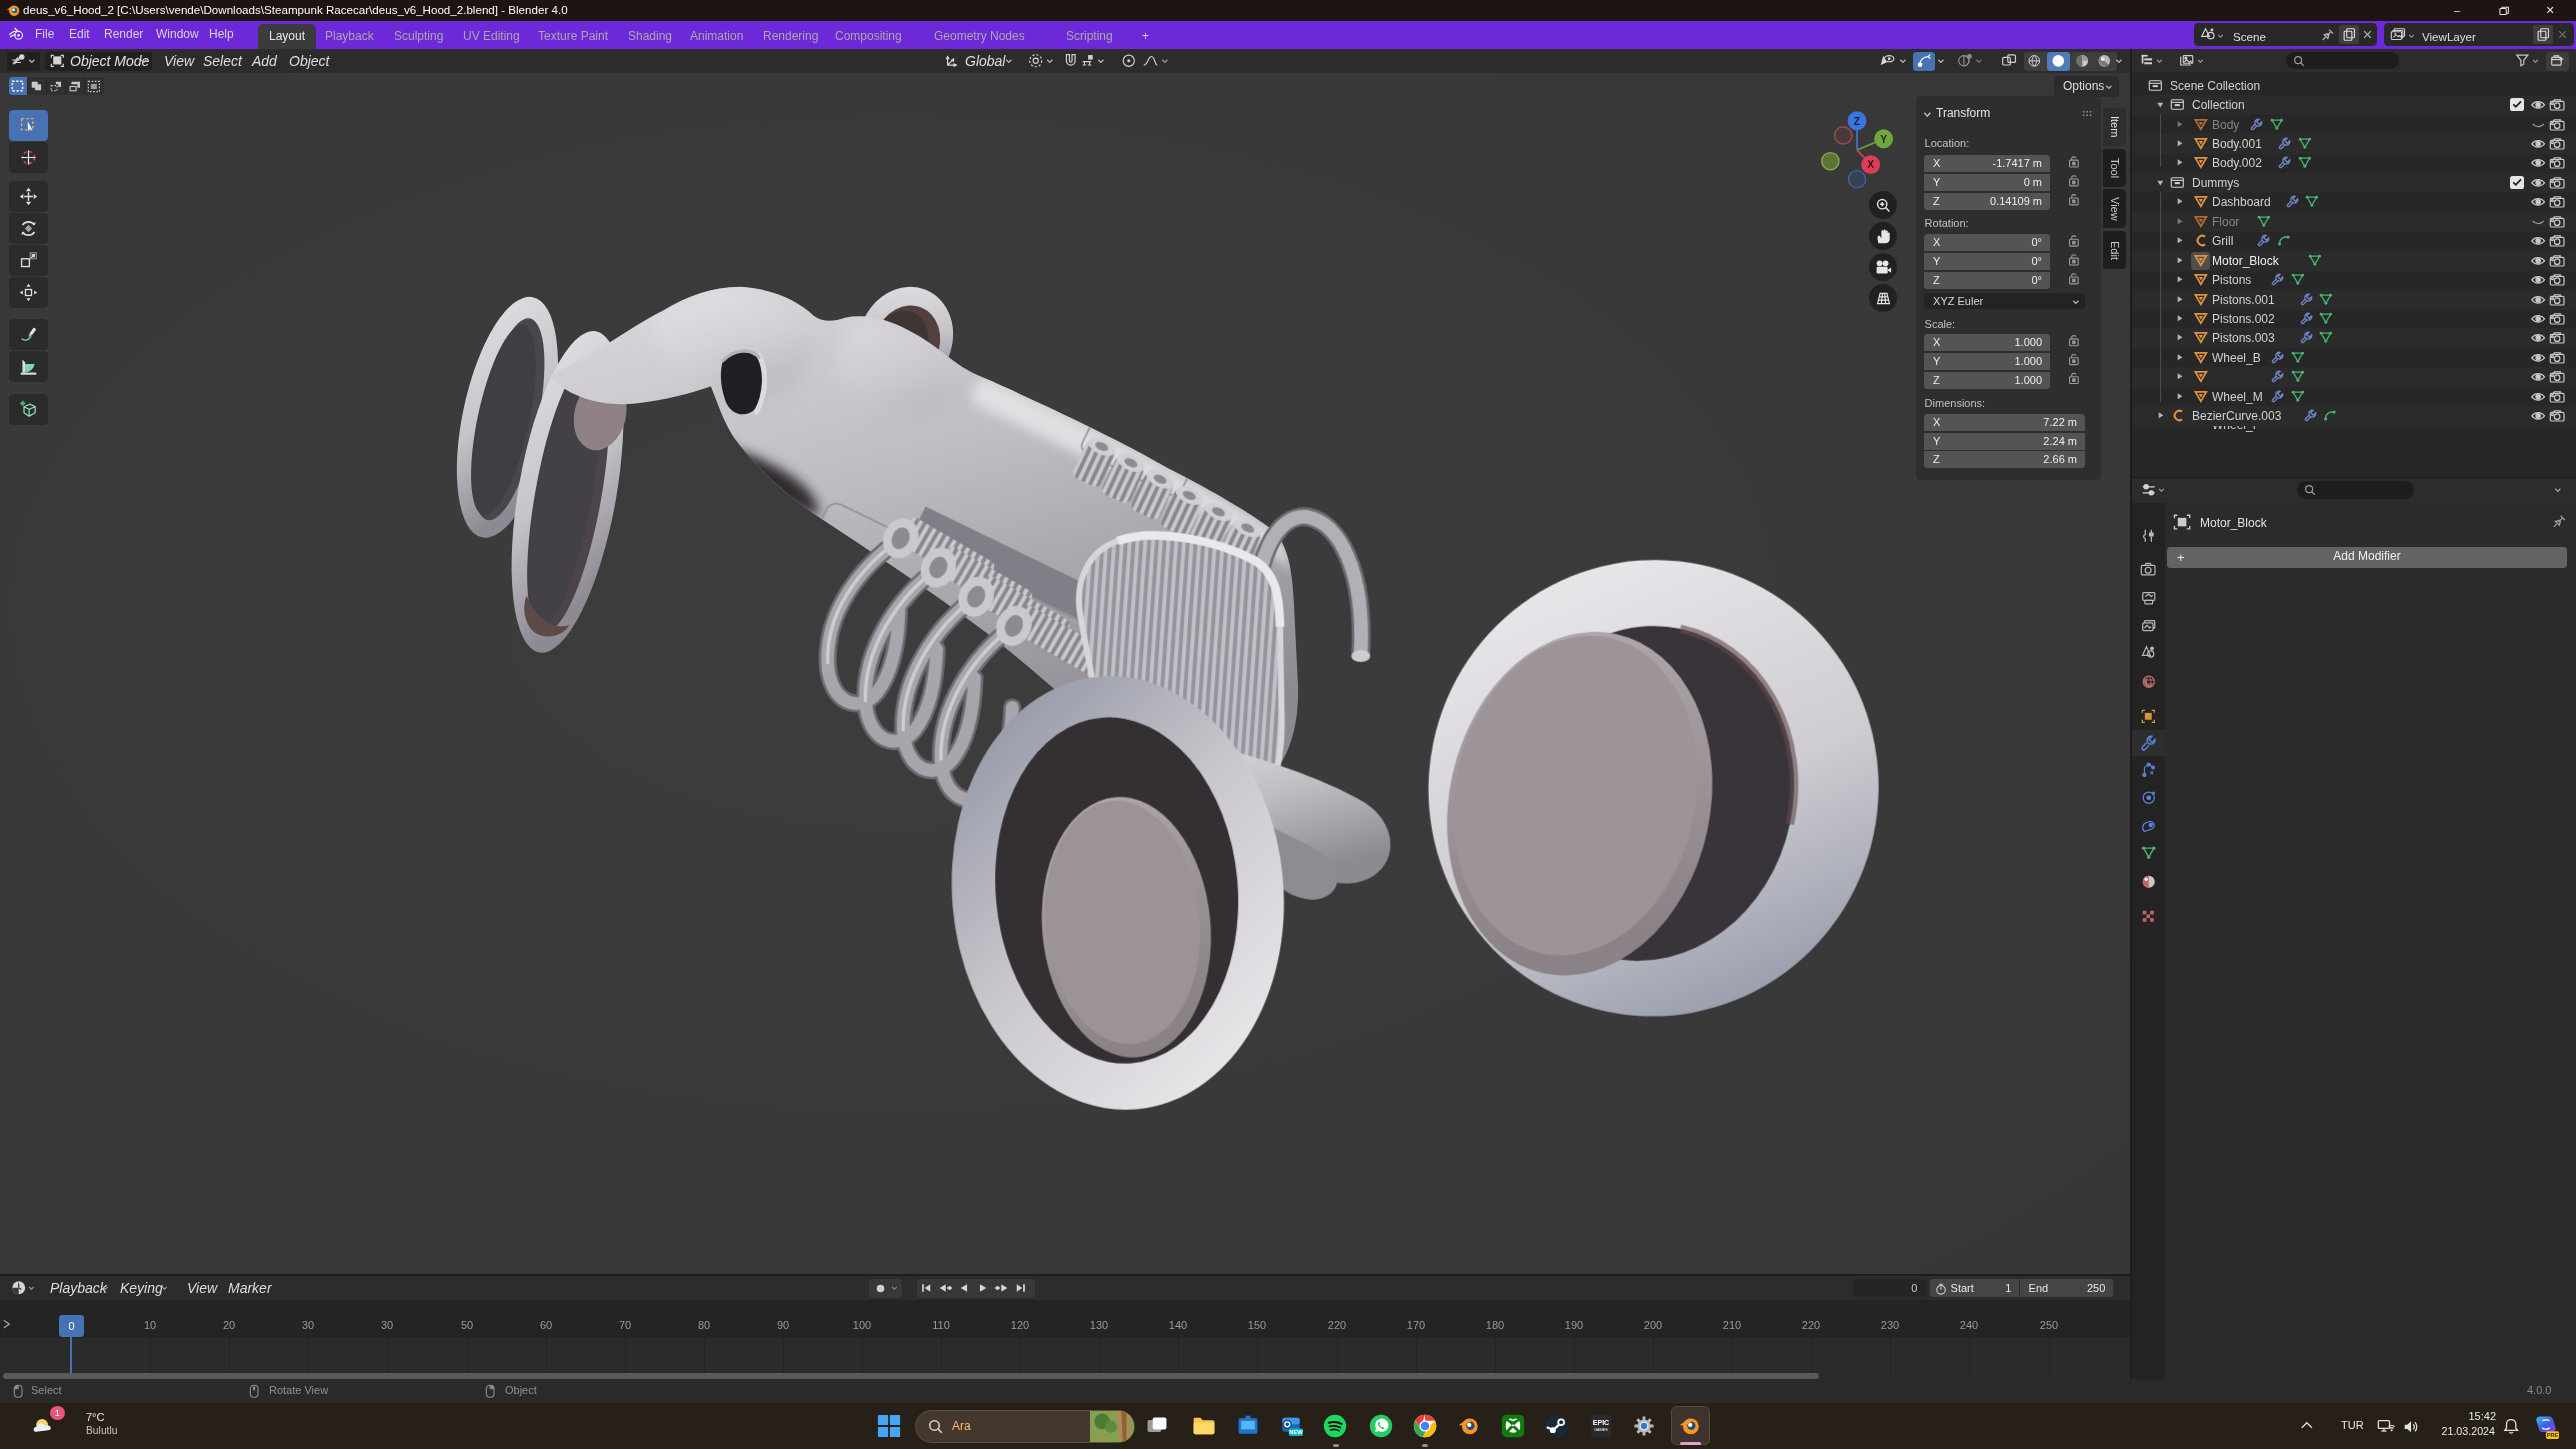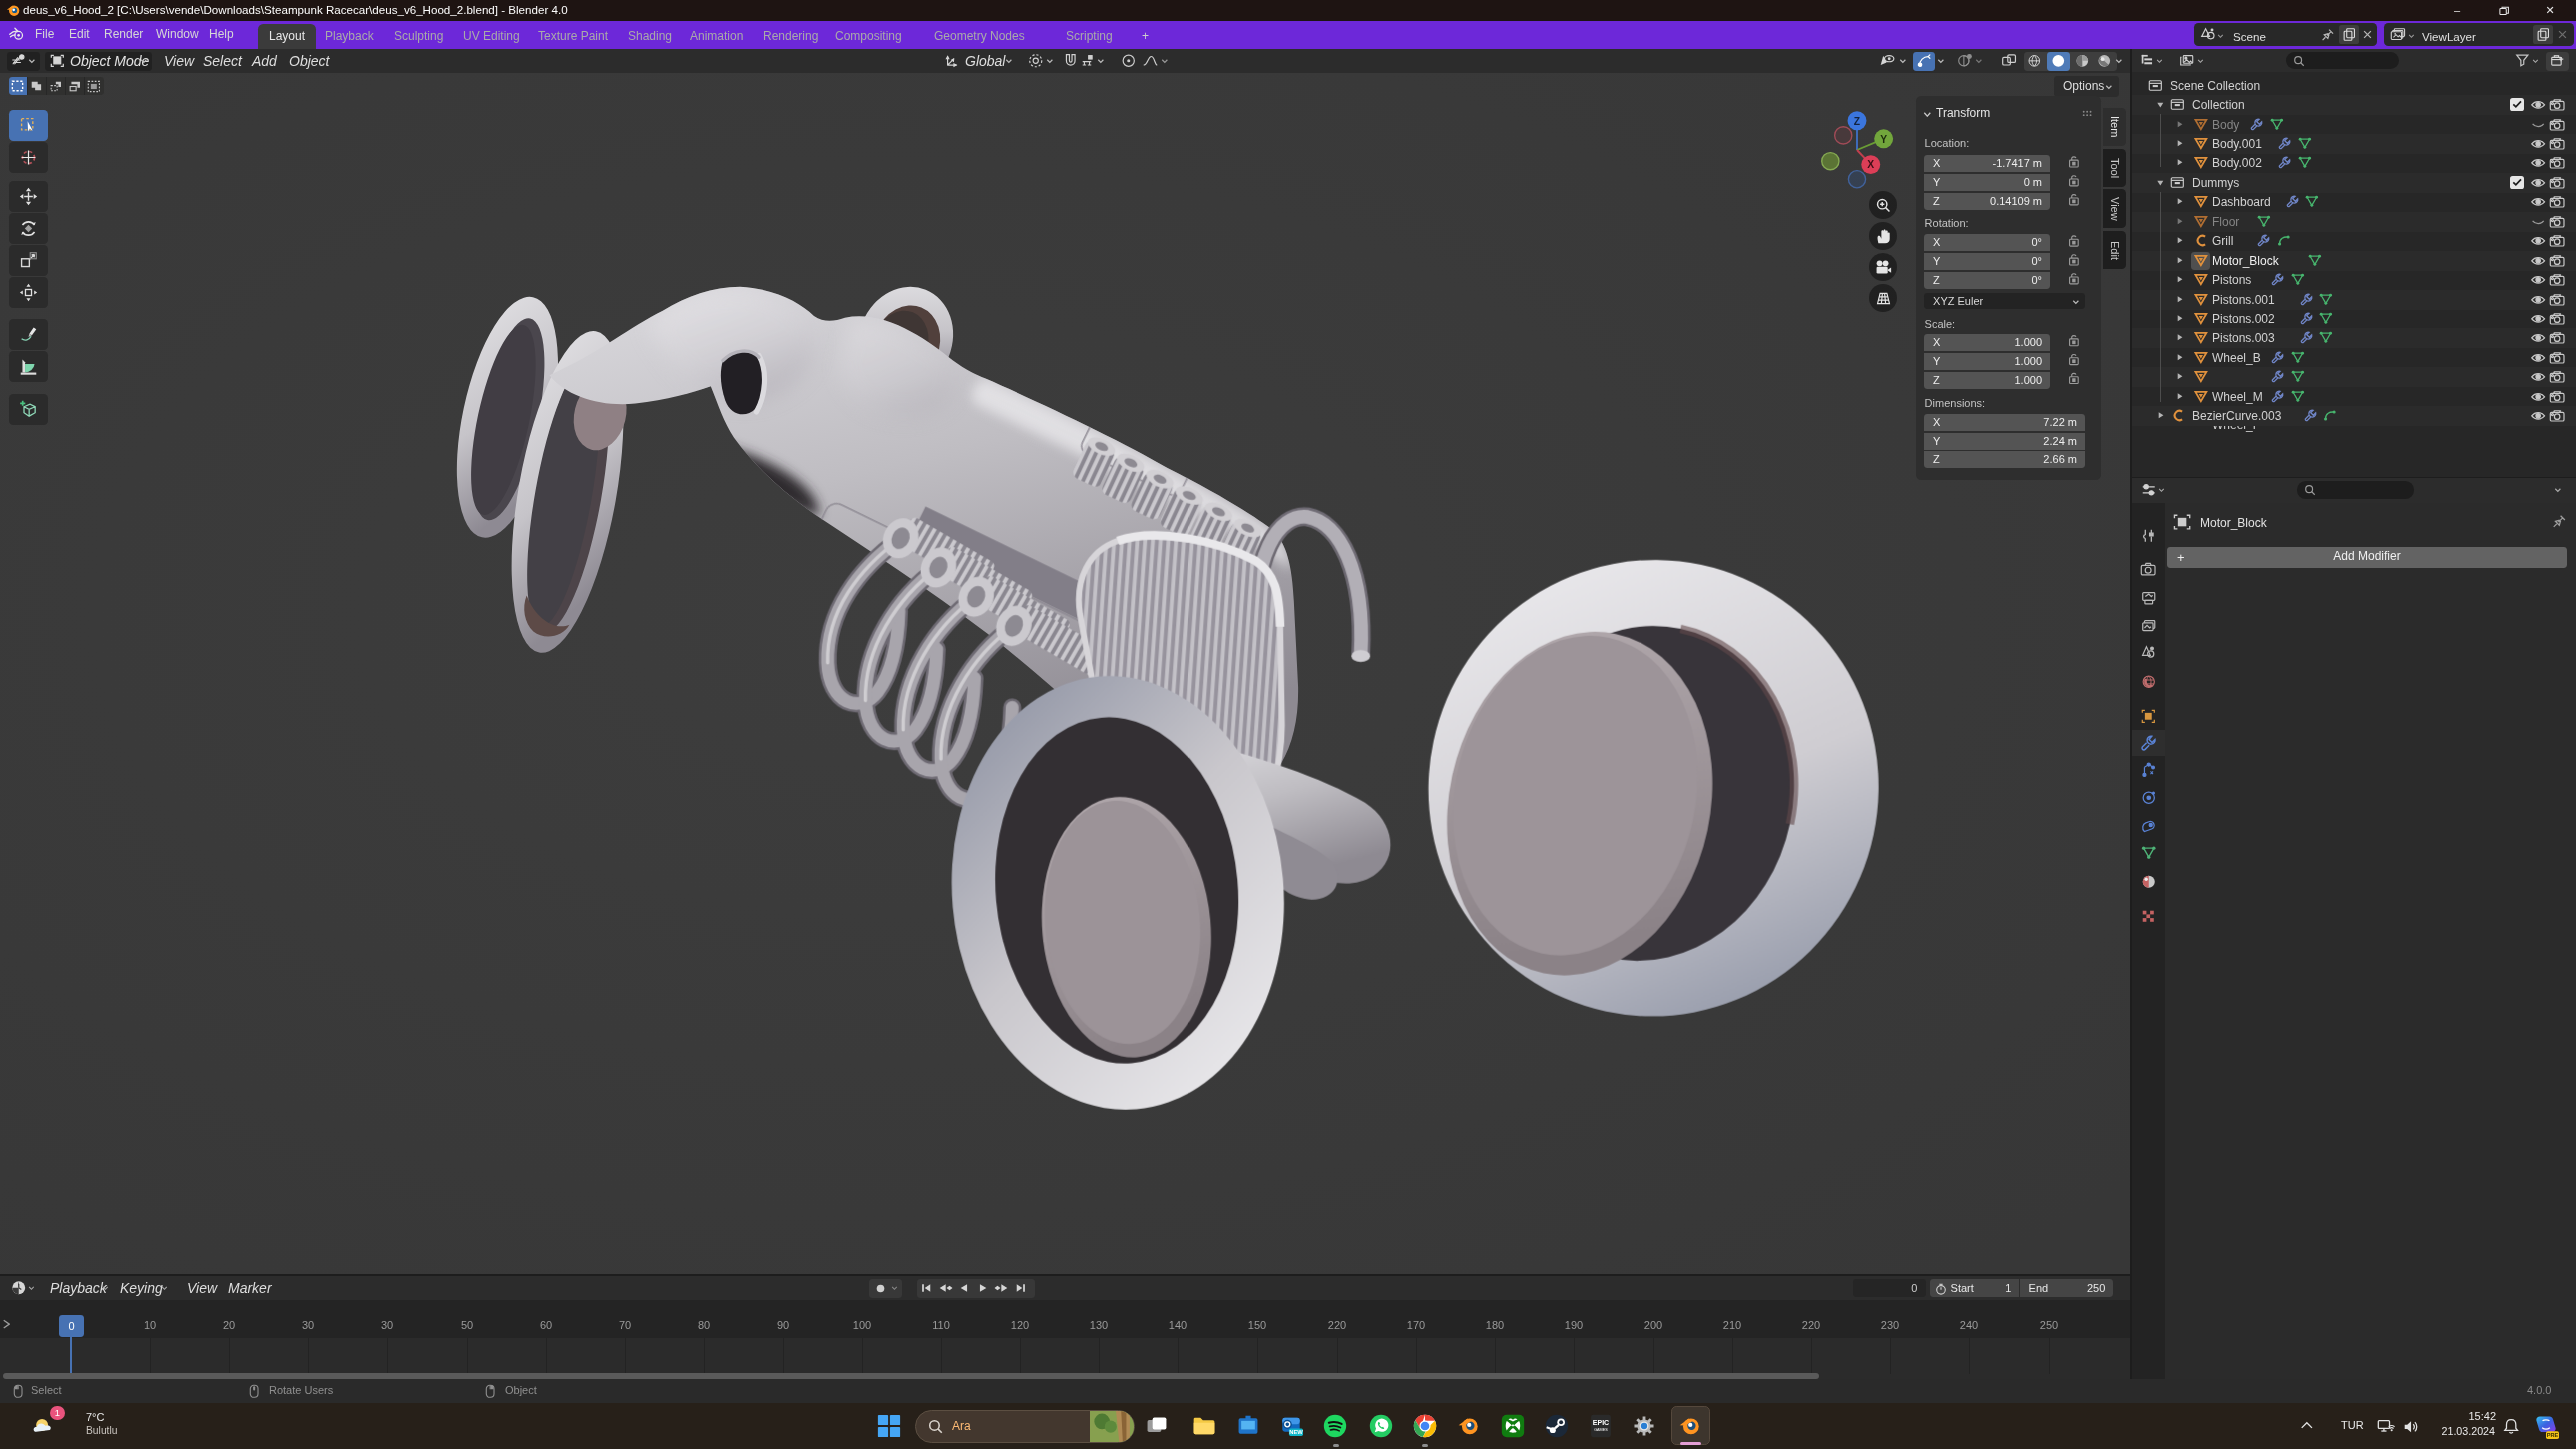--- a/index.html
+++ b/index.html
@@ -1802,21 +1802,21 @@
         </g>
         <path d="M2 2.5 C3 1.8 4.5 1.5 5.5 1.6 L5.5 6 L2 6 Z" fill="#8f8f8f"></path>
       </svg>
     <div class="si" style="left:31px;">Select</div>
     <svg class="abs" style="left:249px;top:5.2px" width="10.3" height="14.6" viewBox="0 0 12 17">
         <g fill="none" stroke="#8f8f8f" stroke-width="1.3">
           <rect x="1.5" y="1.5" width="9" height="14" rx="4"></rect>
         </g>
         <rect x="4.8" y="2.5" width="2.4" height="5" rx="1.2" fill="#8f8f8f"></rect>
       </svg>
-    <div class="si" style="left:269px;">Rotate Users</div>
+    <div class="si" style="left:269px;">Rotate View</div>
     <svg class="abs" style="left:485px;top:5.2px" width="10.3" height="14.6" viewBox="0 0 12 17">
         <g fill="none" stroke="#8f8f8f" stroke-width="1.3">
           <rect x="1.5" y="1.5" width="9" height="14" rx="4"></rect>
           <path d="M6 1.5 L6 6"></path>
         </g>
         <path d="M10 2.5 C9 1.8 7.5 1.5 6.5 1.6 L6.5 6 L10 6 Z" fill="#8f8f8f"></path>
       </svg>
     <div class="si" style="left:505px;">Object</div>
     <div class="si" style="left:2527px;color:#8a8a8a;">4.0.0</div>
   </div>

